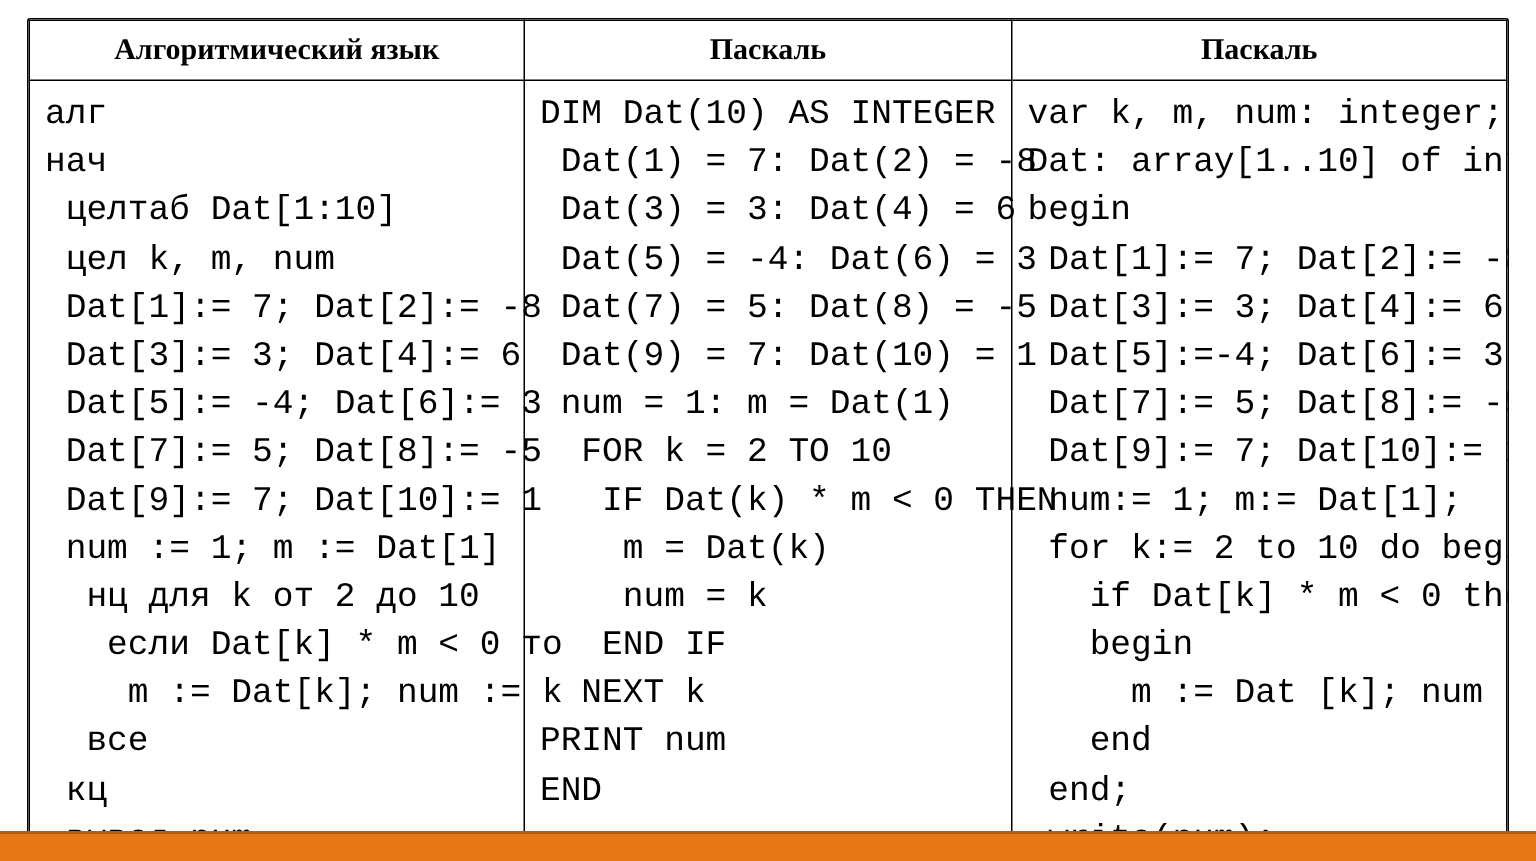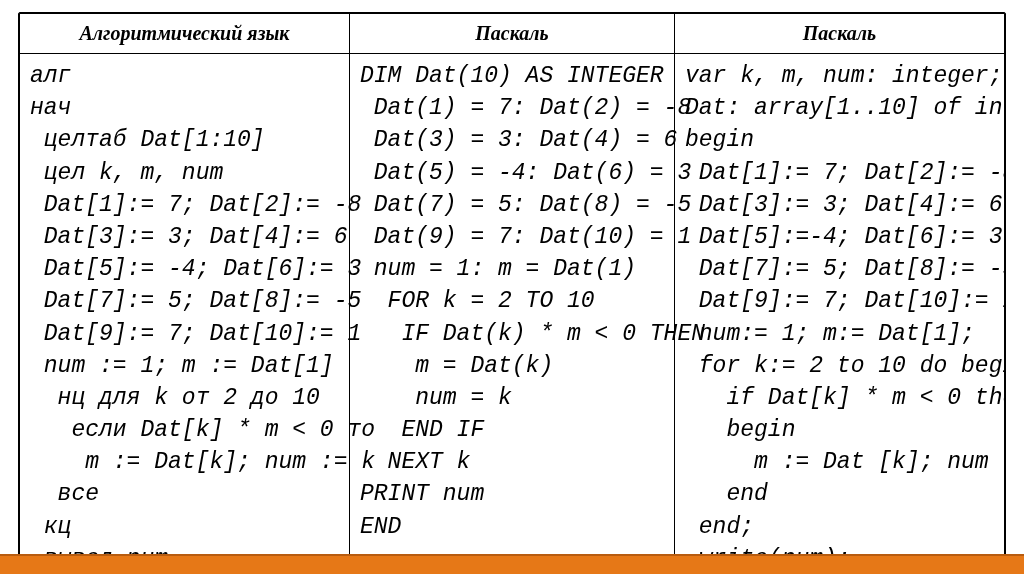--- a/index.html
+++ b/index.html
@@ -12,21 +12,20 @@
     font-size: 17px;
     color: #000;
   }
   .page {
     width: 1024px;
     height: 574px;
     background: #fff;
     position: relative;
     box-sizing: border-box;
     padding: 12px 18px 0 18px;
-    font-style: italic;
   }
   .card {
     border: 1.5px solid #000;
     border-radius: 2px;
     overflow: hidden;
   }
   table {
     width: 100%;
     border-collapse: collapse;
     table-layout: fixed;

